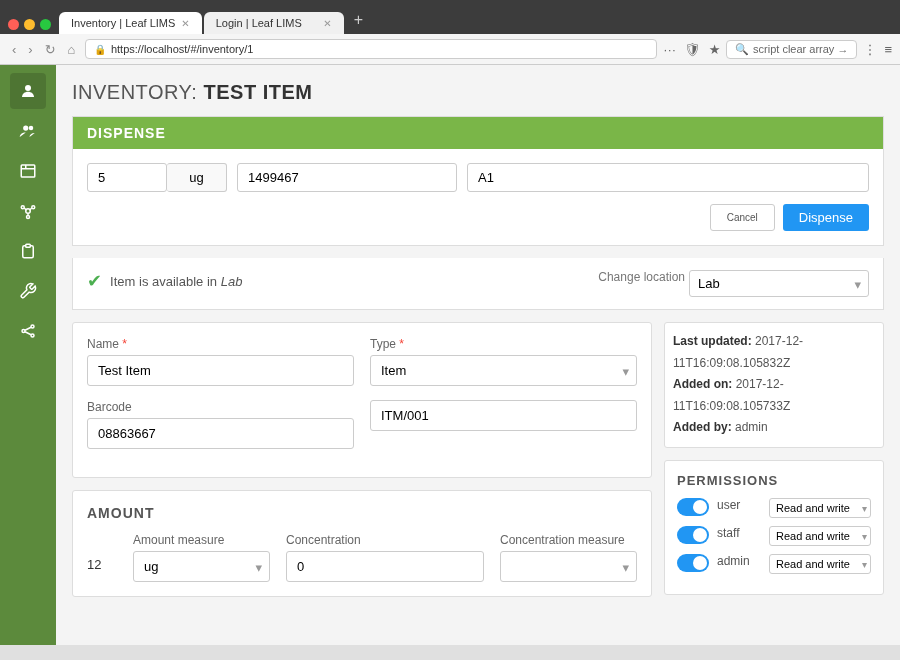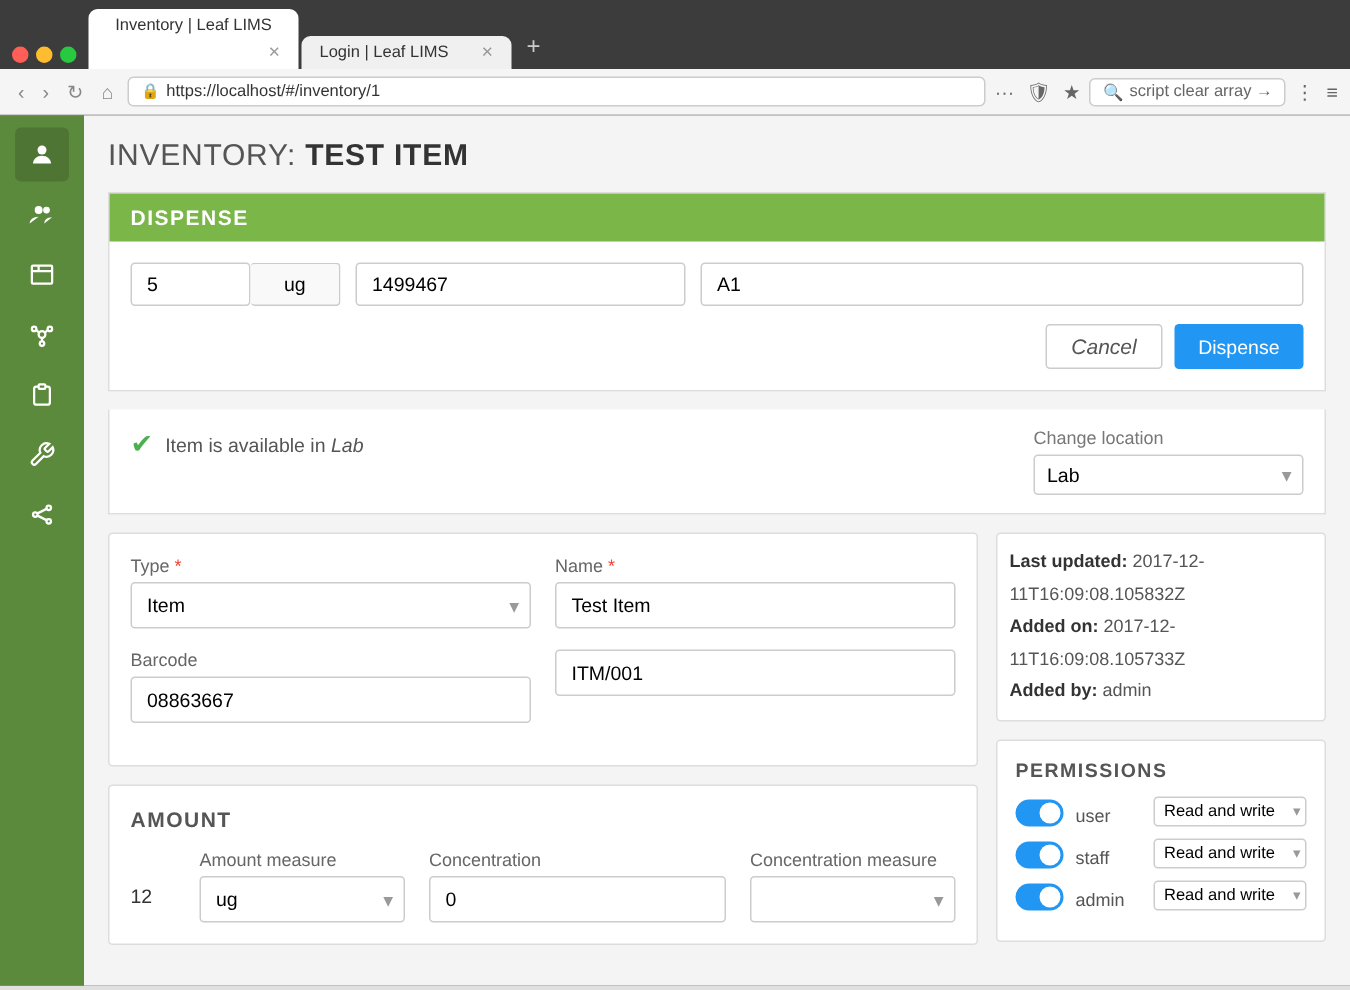--- a/index.html
+++ b/index.html
@@ -2,39 +2,39 @@
 <html><head>
   <meta charset="utf-8">
   <style>
     * { box-sizing: border-box; margin: 0; padding: 0; }
     body { font-family: -apple-system, BlinkMacSystemFont, 'Segoe UI', sans-serif; font-size: 13px; background: #e0e0e0; width: 900px; height: 660px; overflow: hidden; }
 
     
     .browser-chrome { background: #3c3c3c; padding: 6px 8px 0; }
     .browser-tabs { display: flex; align-items: flex-end; gap: 2px; }
     .browser-tab { background: #f0f0f0; border-radius: 6px 6px 0 0; padding: 5px 12px; font-size: 11px; color: #333; display: flex; align-items: center; gap: 6px; min-width: 140px; }
-    .browser-tab.active { background: #fff; flex-direction: column; }
+    .browser-tab.active { background: #fff; }
     .browser-tab .tab-close { color: #999; font-size: 10px; cursor: pointer; margin-left: auto; }
     .browser-tab-new { color: #ccc; padding: 5px 8px; font-size: 16px; }
     .browser-controls { background: #f5f5f5; display: flex; align-items: center; padding: 5px 8px; gap: 6px; border-bottom: 1px solid #ccc; }
     .traffic-lights { display: flex; gap: 5px; }
     .tl { width: 11px; height: 11px; border-radius: 50%; }
     .tl-red { background: #ff5f57; }
     .tl-yellow { background: #febc2e; }
     .tl-green { background: #28c840; }
     .nav-btns { display: flex; gap: 4px; align-items: center; }
     .nav-btn { color: #888; font-size: 13px; cursor: pointer; padding: 2px 4px; }
     .address-bar { flex: 1; background: #fff; border: 1px solid #ccc; border-radius: 4px; padding: 3px 8px; font-size: 12px; color: #333; display: flex; align-items: center; gap: 4px; }
     .address-bar .url { color: #333; font-size: 11px; }
     .address-bar .lock { color: #4caf50; font-size: 10px; }
     .toolbar-icons { display: flex; gap: 8px; align-items: center; color: #666; font-size: 13px; }
     .search-bar { background: #fff; border: 1px solid #ccc; border-radius: 4px; padding: 2px 8px; font-size: 11px; color: #666; display: flex; align-items: center; gap: 4px; }
 
     
-    .app-layout { display: flex; height: 580px; background: #701a75; }
+    .app-layout { display: flex; height: 580px; background: #c4b5fd; }
 
     
     .sidebar { width: 56px; background: #5c8a3c; display: flex; flex-direction: column; align-items: center; padding: 8px 0; gap: 4px; }
     .sidebar-icon { width: 36px; height: 36px; border-radius: 4px; display: flex; align-items: center; justify-content: center; color: rgba(255,255,255,0.8); font-size: 16px; cursor: pointer; }
     .sidebar-icon.active, .sidebar-icon:hover { background: rgba(0,0,0,0.15); }
 
     
     .main-content { flex: 1; overflow-y: auto; background: #f4f4f4; padding: 16px; }
 
     
@@ -50,28 +50,28 @@
     .dispense-header { background: #7ab648; padding: 8px 14px; color: #fff; font-weight: 600; font-size: 14px; letter-spacing: 1px; }
     .dispense-body { padding: 14px; }
     .dispense-row { display: flex; gap: 10px; align-items: center; margin-bottom: 12px; }
     .dispense-input { border: 1px solid #ccc; border-radius: 3px; padding: 6px 10px; font-size: 13px; }
     .dispense-input.small { width: 80px; }
     .dispense-input.medium { width: 60px; background: #f9f9f9; text-align: center; border-left: none; }
     .dispense-input.large { width: 220px; }
     .dispense-input.xlarge { flex: 1; }
     .dispense-input-group { display: flex; align-items: stretch; }
     .dispense-actions { display: flex; justify-content: flex-end; gap: 8px; margin-top: 4px; }
-    .btn-cancel { background: #fff; border: 1px solid #ccc; color: #555; padding: 6px 16px; border-radius: 3px; cursor: pointer; font-size: 14px; font-style: italic; }
+    .btn-cancel { background: #fff; border: 1px solid #ccc; color: #555; padding: 6px 16px; border-radius: 3px; cursor: pointer; font-size: 10px; }
     .btn-dispense { background: #2196f3; border: none; color: #fff; padding: 6px 16px; border-radius: 3px; cursor: pointer; font-size: 13px; font-weight: 500; }
 
     
     .info-row { display: flex; justify-content: space-between; align-items: flex-start; padding: 12px 14px; background: #fff; border: 1px solid #ddd; border-top: none; margin-bottom: 12px; }
     .availability { display: flex; align-items: center; gap: 8px; color: #555; font-size: 13px; }
     .check-circle { color: #4caf50; font-size: 18px; }
-    .location-group { display: flex; flex-direction: column; gap: 4px; min-width: 180px; }
+    .location-group { display: flex; flex-direction: row; gap: 4px; min-width: 180px; }
     .location-label { font-size: 12px; color: #777; }
     .location-select { border: 1px solid #ccc; border-radius: 3px; padding: 5px 28px 5px 8px; font-size: 13px; background: #fff; appearance: none; min-width: 180px; cursor: pointer; }
 
     
     .two-col { display: flex; gap: 12px; }
     .main-col { flex: 1; }
     .side-col { width: 220px; }
 
     
     .form-section { background: #fff; border: 1px solid #ddd; border-radius: 3px; padding: 14px; margin-bottom: 12px; }
@@ -89,21 +89,21 @@
     .amount-title { font-size: 14px; font-weight: 600; color: #555; letter-spacing: 1px; margin-bottom: 12px; }
     .amount-row { display: flex; gap: 16px; align-items: flex-start; }
     .amount-value { font-size: 13px; color: #333; padding-top: 24px; min-width: 30px; }
 
     
     .meta-panel { background: #fff; border: 1px solid #ddd; border-radius: 3px; padding: 8px; margin-bottom: 12px; font-size: 12px; color: #555; line-height: 1.8; }
     .meta-panel strong { color: #333; }
 
     .permissions-panel { background: #fff; border: 1px solid #ddd; border-radius: 3px; padding: 12px; margin-bottom: 12px; }
     .permissions-title { font-size: 13px; font-weight: 700; color: #555; letter-spacing: 1px; margin-bottom: 10px; }
-    .perm-row { display: flex; align-items: flex-end; gap: 8px; margin-bottom: 8px; }
+    .perm-row { display: flex; align-items: flex-start; gap: 8px; margin-bottom: 8px; }
     .perm-toggle { width: 32px; height: 18px; background: #2196f3; border-radius: 9px; position: relative; cursor: pointer; }
     .perm-toggle-dot { width: 14px; height: 14px; background: #fff; border-radius: 50%; position: absolute; top: 2px; right: 2px; }
     .perm-user { font-size: 12px; color: #555; flex: 1; }
     .perm-select { border: 1px solid #ccc; border-radius: 3px; padding: 3px 20px 3px 6px; font-size: 11px; background: #fff; appearance: none; cursor: pointer; position: relative; }
     .perm-select-wrapper { position: relative; }
     .perm-select-wrapper::after { content: '▾'; position: absolute; right: 4px; top: 50%; transform: translateY(-50%); color: #999; font-size: 10px; pointer-events: none; }
 
     
     ::-webkit-scrollbar { width: 6px; }
     ::-webkit-scrollbar-track { background: #f0f0f0; }
@@ -263,38 +263,38 @@
         </div>
       </div>
     </div>
 
     <div class="two-col">
 
       <div class="main-col">
 
         <div class="form-section">
           <div class="form-row">
+            <div class="form-group">
+              <label class="form-label">
+                <span>Name</span>
+                <span class="required"> *</span>
+              </label>
+              <input type="text" class="form-input" value="Test Item" style="">
+            </div>
             <div class="form-group">
               <label class="form-label">
                 <span>Type</span>
                 <span class="required"> *</span>
               </label>
               <div class="select-wrapper">
                 <select class="form-select">
                   <option>Item</option>
                 </select>
               </div>
             </div>
-            <div class="form-group">
-              <label class="form-label">
-                <span>Name</span>
-                <span class="required"> *</span>
-              </label>
-              <input type="text" class="form-input" value="Test Item" style="">
-            </div>
           </div>
           <div class="form-row">
             <div class="form-group">
               <label class="form-label">Barcode</label>
               <input type="text" class="form-input" value="08863667" style="">
             </div>
             <div class="form-group">
               <input type="text" class="form-input" value="ITM/001" style="">
             </div>
           </div>

